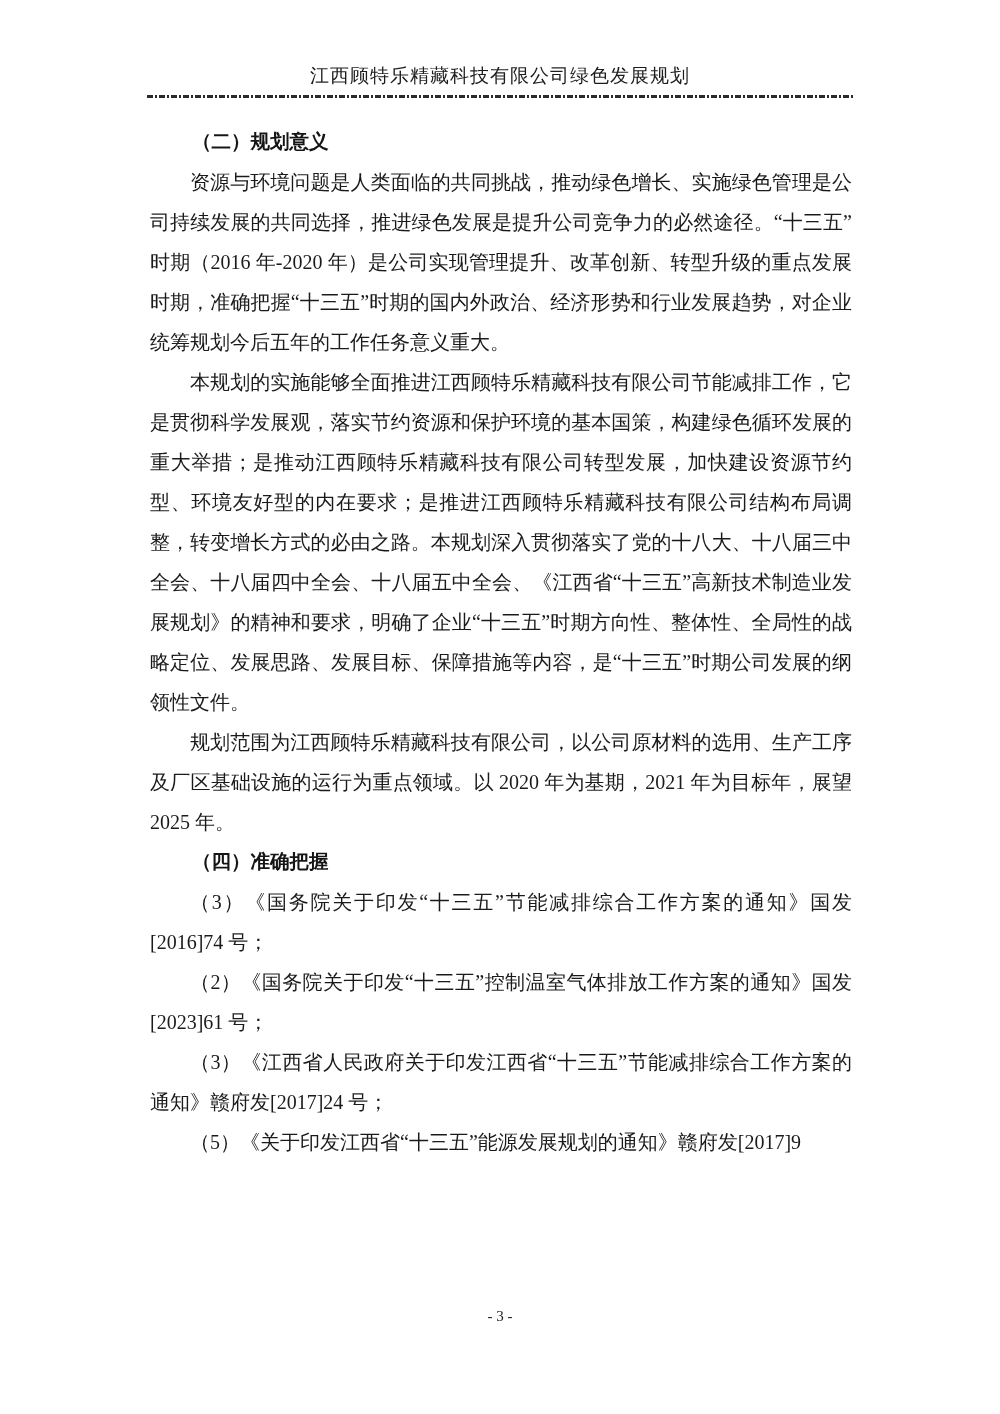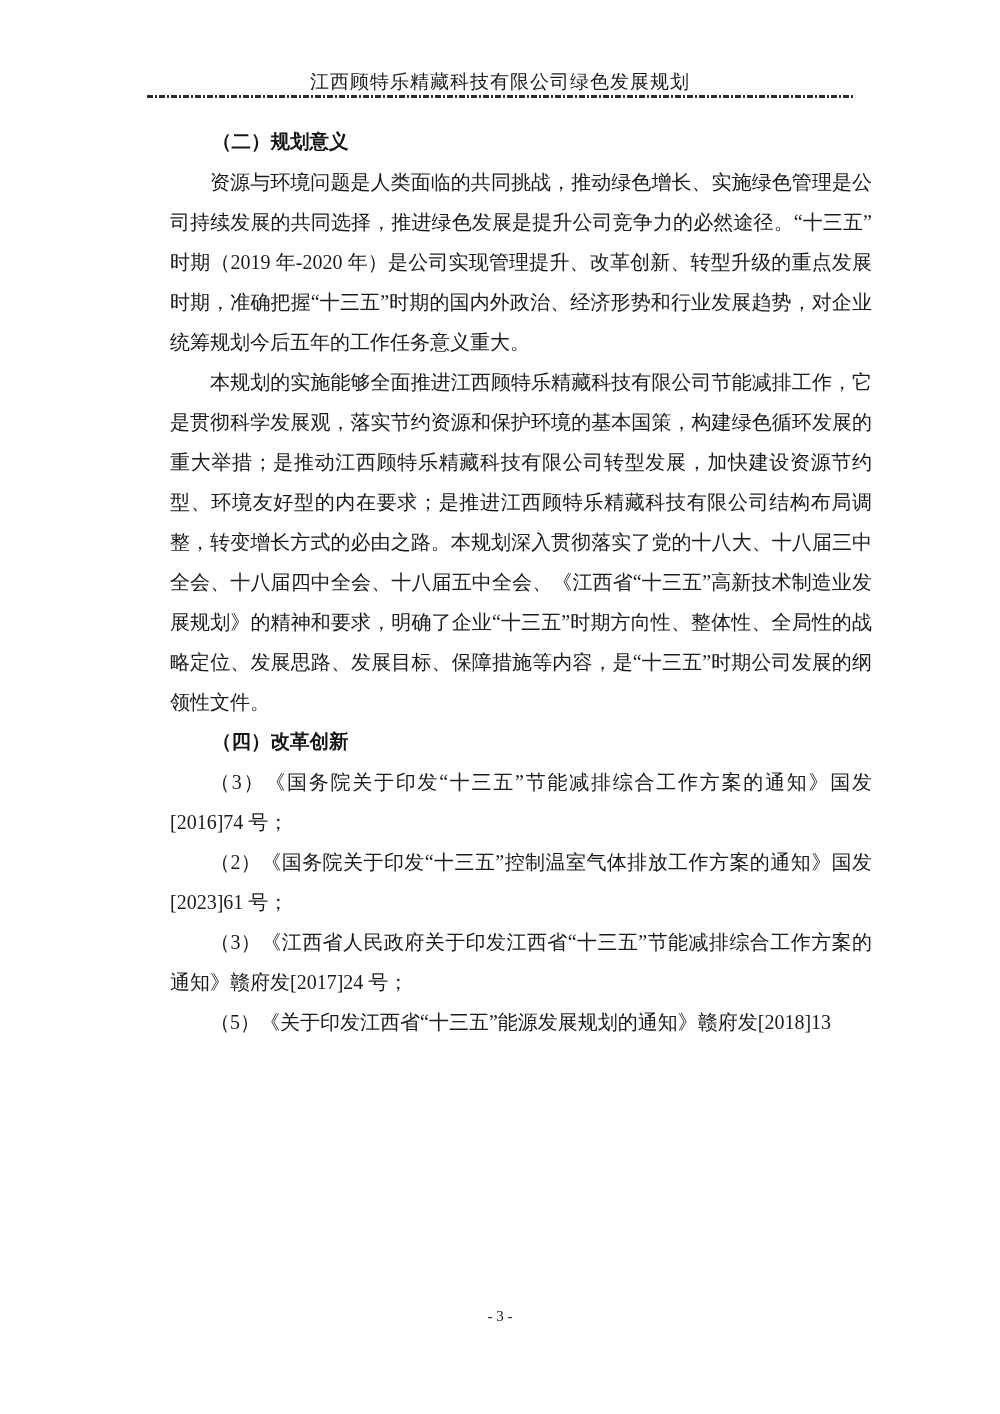--- a/index.html
+++ b/index.html
@@ -19,21 +19,20 @@
   .doc-header-title {
     position: absolute;
     top: 64px;
     left: 0;
     width: 100%;
     text-align: center;
     font-size: 19px;
     letter-spacing: 1px;
     line-height: 24px;
     color: #1c1c1c;
-    margin-top: 6px;
   }
   .doc-header-rule {
     position: absolute;
     top: 95px;
     left: 147px;
     width: 706px;
     height: 3px;
     background-image: repeating-linear-gradient(90deg,
       #2b2b2b 0px, #2b2b2b 6px,
       transparent 6px, transparent 8px,
@@ -41,21 +40,20 @@
       transparent 10px, transparent 12px);
   }
   .doc-body {
     position: absolute;
     top: 122px;
     left: 150px;
     width: 702px;
     font-size: 20px;
     line-height: 40px;
     text-align: justify;
-    margin-left: 20px;
   }
   .doc-body h2 {
     font-family: "DejaVu Sans", "Liberation Sans", sans-serif;
     font-weight: bold;
     font-size: 19.5px;
     line-height: 40px;
     margin: 0;
     text-indent: 42px;
     text-align: left;
     color: #151515;
@@ -81,36 +79,37 @@
 <div class="page">
 
   <div class="doc-header-title">江西顾特乐精藏科技有限公司绿色发展规划</div>
 
   <div class="doc-header-rule"></div>
 
   <div class="doc-body">
 
     <h2>（二）规划意义</h2>
 
-    <p>资源与环境问题是人类面临的共同挑战，推动绿色增长、实施绿色管理是公司持续发展的共同选择，推进绿色发展是提升公司竞争力的必然途径。“十三五”时期（2019 年-2020 年）是公司实现管理提升、改革创新、转型升级的重点发展时期，准确把握“十三五”时期的国内外政治、经济形势和行业发展趋势，对企业统筹规划今后五年的工作任务意义重大。</p>
+    <p>资源与环境问题是人类面临的共同挑战，推动绿色增长、实施绿色管理是公司持续发展的共同选择，推进绿色发展是提升公司竞争力的必然途径。“十三五”时期（2016 年-2020 年）是公司实现管理提升、改革创新、转型升级的重点发展时期，准确把握“十三五”时期的国内外政治、经济形势和行业发展趋势，对企业统筹规划今后五年的工作任务意义重大。</p>
 
     <p>本规划的实施能够全面推进江西顾特乐精藏科技有限公司节能减排工作，它是贯彻科学发展观，落实节约资源和保护环境的基本国策，构建绿色循环发展的重大举措；是推动江西顾特乐精藏科技有限公司转型发展，加快建设资源节约型、环境友好型的内在要求；是推进江西顾特乐精藏科技有限公司结构布局调整，转变增长方式的必由之路。本规划深入贯彻落实了党的十八大、十八届三中全会、十八届四中全会、十八届五中全会、《江西省“十三五”高新技术制造业发展规划》的精神和要求，明确了企业“十三五”时期方向性、整体性、全局性的战略定位、发展思路、发展目标、保障措施等内容，是“十三五”时期公司发展的纲领性文件。</p>
 
 
+    <p>规划范围为江西顾特乐精藏科技有限公司，以公司原材料的选用、生产工序及厂区基础设施的运行为重点领域。以 2020 年为基期，2021 年为目标年，展望 2025 年。</p>
 
-    <h2>（四）改革创新</h2>
+    <h2>（四）准确把握</h2>
 
     <p>（3）《国务院关于印发“十三五”节能减排综合工作方案的通知》国发[2016]74 号；</p>
 
     <p>（2）《国务院关于印发“十三五”控制温室气体排放工作方案的通知》国发[2023]61 号；</p>
 
     <p>（3）《江西省人民政府关于印发江西省“十三五”节能减排综合工作方案的通知》赣府发[2017]24 号；</p>
 
 
-    <p>（5）《关于印发江西省“十三五”能源发展规划的通知》赣府发[2018]13</p>
+    <p>（5）《关于印发江西省“十三五”能源发展规划的通知》赣府发[2017]9</p>
 
   </div>
 
   <div class="doc-footer">
     <span>- 3 -</span>
   </div>
 
 </div>
 
 </body></html>

